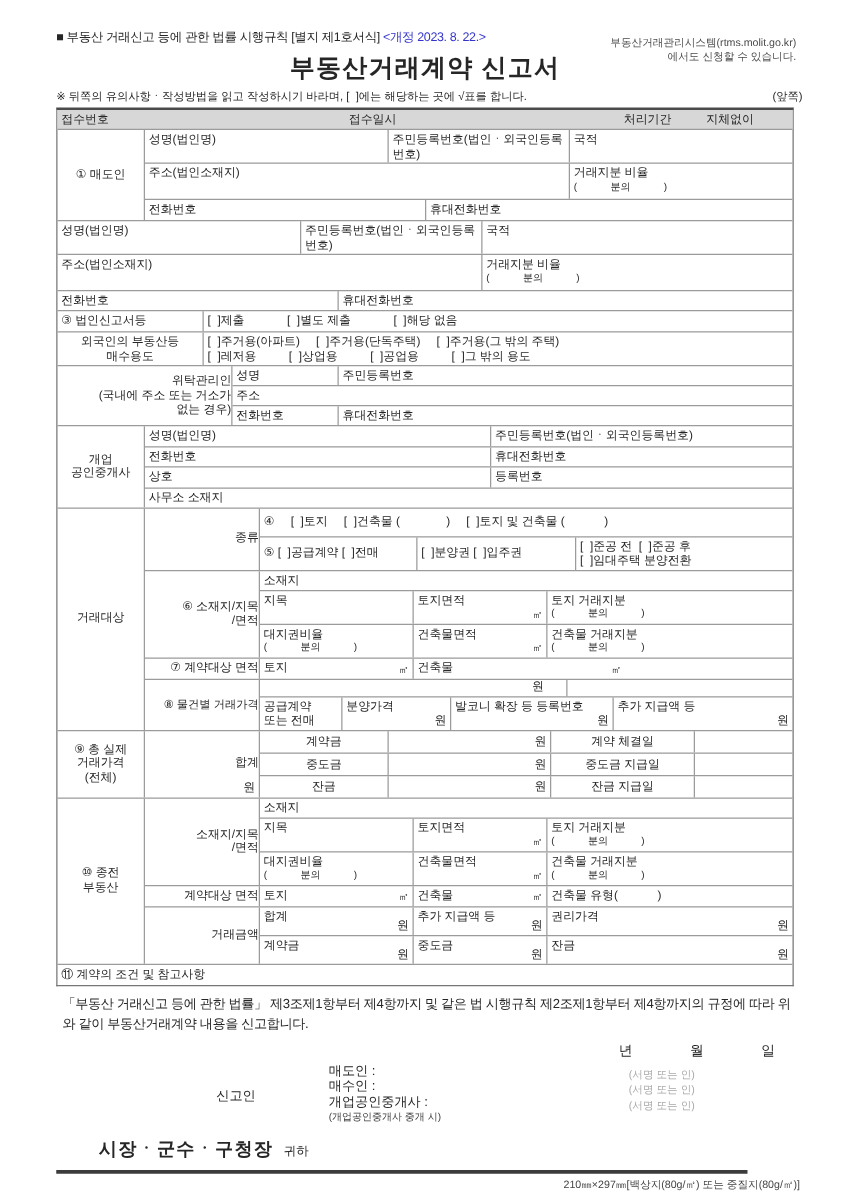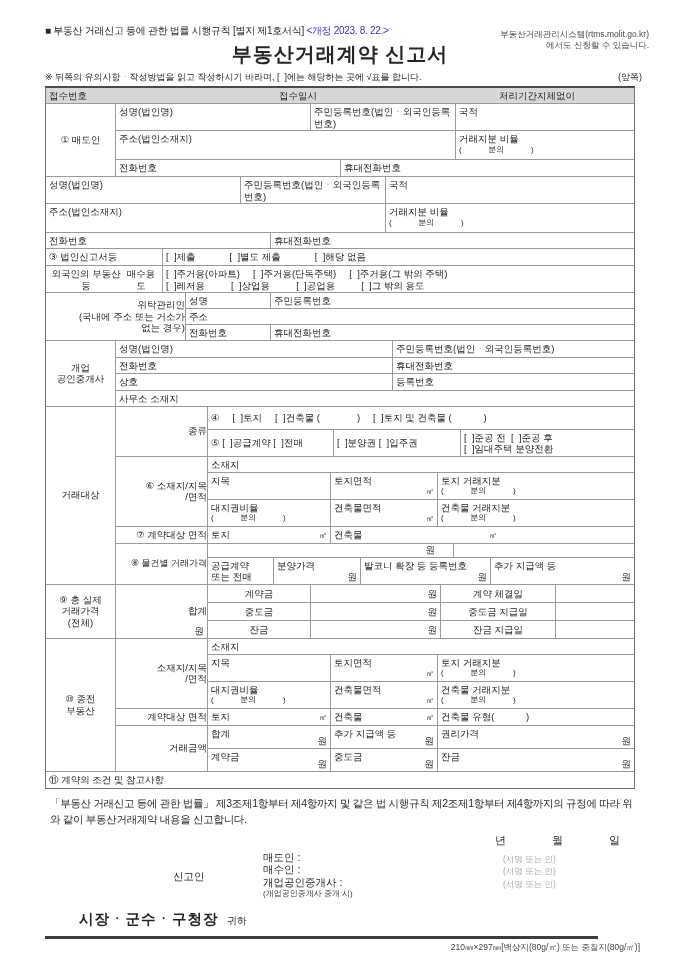--- a/index.html
+++ b/index.html
@@ -6,21 +6,21 @@
   body{
     width:680px;height:962px;background:#ffffff;overflow:hidden;
     font-family:"Liberation Sans","DejaVu Sans",sans-serif;
     color:#262626;-webkit-font-smoothing:antialiased;
   }
   .page{position:relative;width:680px;height:962px;}
   
   .toprow{position:relative;margin:24px 27px 0 45px;font-size:10px;line-height:14px;}
   .formref{display:inline-block;width:448px;letter-spacing:-0.3px;}
   .rev{color:#3535cd;}
-  .rtms{position:absolute;right:4px;top:5px;text-align:right;font-size:8.5px;line-height:11px;color:#4a4a4a;}
+  .rtms{position:absolute;right:16px;top:5px;text-align:right;font-size:8.5px;line-height:11px;color:#4a4a4a;}
   .title{margin-top:3px;text-align:center;font-size:20px;font-weight:bold;letter-spacing:1px;}
   .noteline{display:flex;justify-content:space-between;margin:3px 38px 2px 45px;font-size:9px;}
   
   .tbl{margin-left:45px;width:590px;box-sizing:border-box;
        border:1px solid #767676;border-top:2px solid #4a4a4a;
        font-size:9.5px;line-height:11.5px;}
   .hdr{display:flex;background:#d7d7d7;border-bottom:1px solid #9b9b9b;}
   .hdr .c{min-height:15px;}
   .sec{display:flex;border-bottom:1px solid #9b9b9b;}
   .sec:last-child{border-bottom:none;}
@@ -77,21 +77,21 @@
   <div class="noteline">
     <span class="pre">※ 뒤쪽의 유의사항ㆍ작성방법을 읽고 작성하시기 바라며, [  ]에는 해당하는 곳에 √표를 합니다.</span>
     <span>(앞쪽)</span>
   </div>
 
   <div class="tbl">
 
     <div class="hdr">
       <div class="c" style="width:230px"><span>접수번호</span></div>
       <div class="c" style="width:220px"><span>접수일시</span></div>
-      <div class="c flex1"><span>처리기간</span><span style="">지체없이</span></div>
+      <div class="c flex1"><span>처리기간</span><span style="margin-left:28px">지체없이</span></div>
     </div>
 
     <div class="sec">
       <div class="slabel">
           <span>① 매도인</span>
         </div>
       <div class="sbody">
         <div class="row" style="min-height:23px">
           <div class="c" style="width:195px"><span>성명(법인명)</span></div>
           <div class="c" style="width:145px"><span>주민등록번호(법인ㆍ외국인등록번호)</span></div>
@@ -125,21 +125,21 @@
         </div>
         <div class="row" style="min-height:16px">
           <div class="c" style="width:117px"><span>③ 법인신고서등</span></div>
           <div class="c flex1 optrow">
             <span class="pre">[  ]제출</span>
             <span class="pre">[  ]별도 제출</span>
             <span class="pre">[  ]해당 없음</span>
           </div>
         </div>
         <div class="row" style="min-height:26px">
-          <div class="c ctr" style="width:117px;flex-direction:row">
+          <div class="c ctr" style="width:117px;flex-direction:column">
             <span>외국인의 부동산등</span>
             <span>매수용도</span>
           </div>
           <div class="c flex1">
             <div class="kindrow">
               <span class="pre">[  ]주거용(아파트)</span>
               <span class="pre">[  ]주거용(단독주택)</span>
               <span class="pre">[  ]주거용(그 밖의 주택)</span>
             </div>
             <div class="optrow2">

